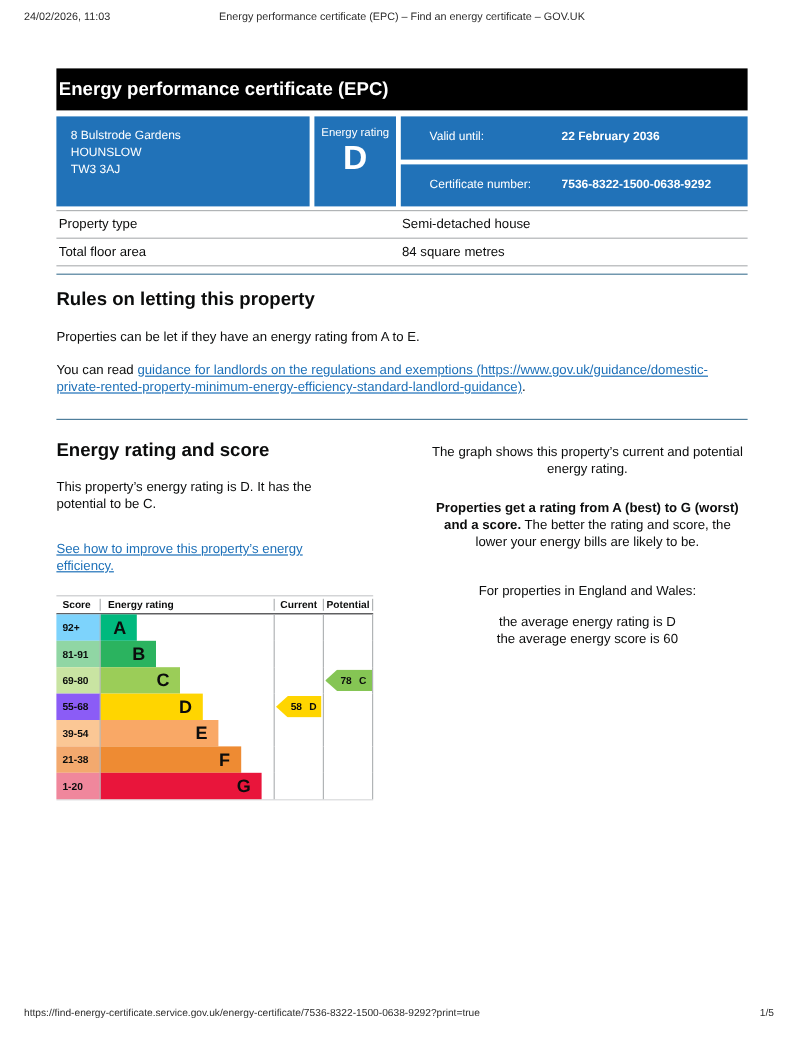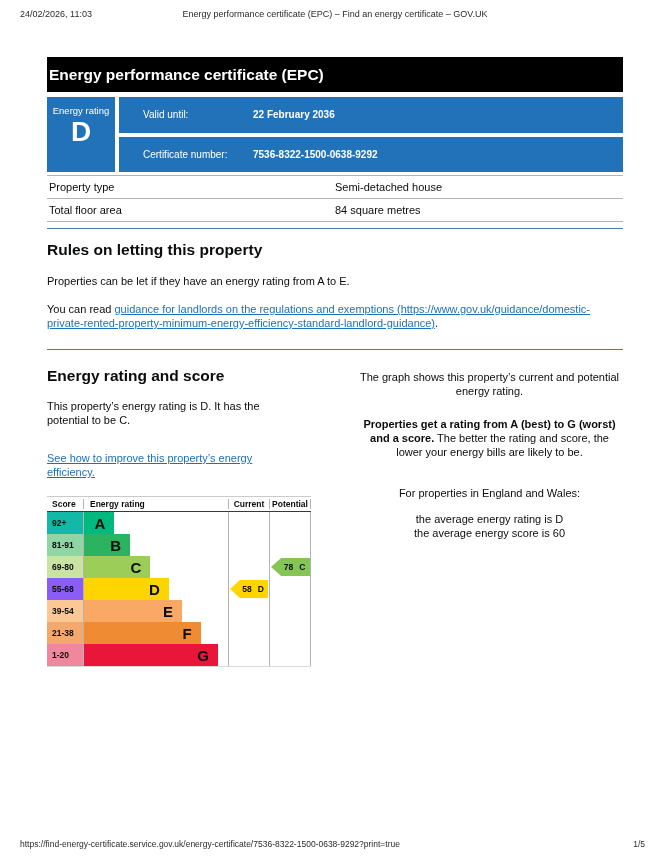--- a/index.html
+++ b/index.html
@@ -82,20 +82,25 @@
 <header class="print-header">
   <span class="ph-date">24/02/2026, 11:03</span>
   <span class="ph-title">Energy performance certificate (EPC) – Find an energy certificate – GOV.UK</span>
 </header>
 
 <main>
 
   <div class="banner" style="background: rgb(0, 0, 0);">Energy performance certificate (EPC)</div>
 
   <div class="summary-box">
+    <div class="cell-address" style="background: rgb(33, 114, 184);">
+      <span>8 Bulstrode Gardens</span>
+      <span>HOUNSLOW</span>
+      <span>TW3 3AJ</span>
+    </div>
     <div class="cell-rating" style="background: rgb(33, 114, 184);">
       <span>Energy rating</span>
       <span class="big">D</span>
     </div>
     <div class="cell-details">
       <div class="detail-row" style="background: rgb(33, 114, 184);">
         <span class="lbl">Valid until:</span>
         <span class="val">22 February 2036</span>
       </div>
       <div class="detail-row" style="background: rgb(33, 114, 184);">
@@ -132,21 +137,21 @@
 
       <div class="epc-chart">
         <div class="chart-header">
           <div class="c-score">Score</div>
           <div class="c-band">Energy rating</div>
           <div class="c-cur">Current</div>
           <div class="c-pot">Potential</div>
         </div>
 
         <div class="chart-row">
-          <div class="c-score" style="background: #14b8a6;">92+</div>
+          <div class="c-score" style="background: #7dd3fc;">92+</div>
           <div class="c-band">
             <div class="band" style="background: rgb(0, 185, 126); width: 21%;">A</div>
           </div>
           <div class="c-cur"></div>
           <div class="c-pot"></div>
         </div>
         <div class="chart-row">
           <div class="c-score" style="background: rgb(144, 214, 164);">81-91</div>
           <div class="c-band">
             <div class="band" style="background: rgb(43, 179, 95); width: 32%;">B</div>

